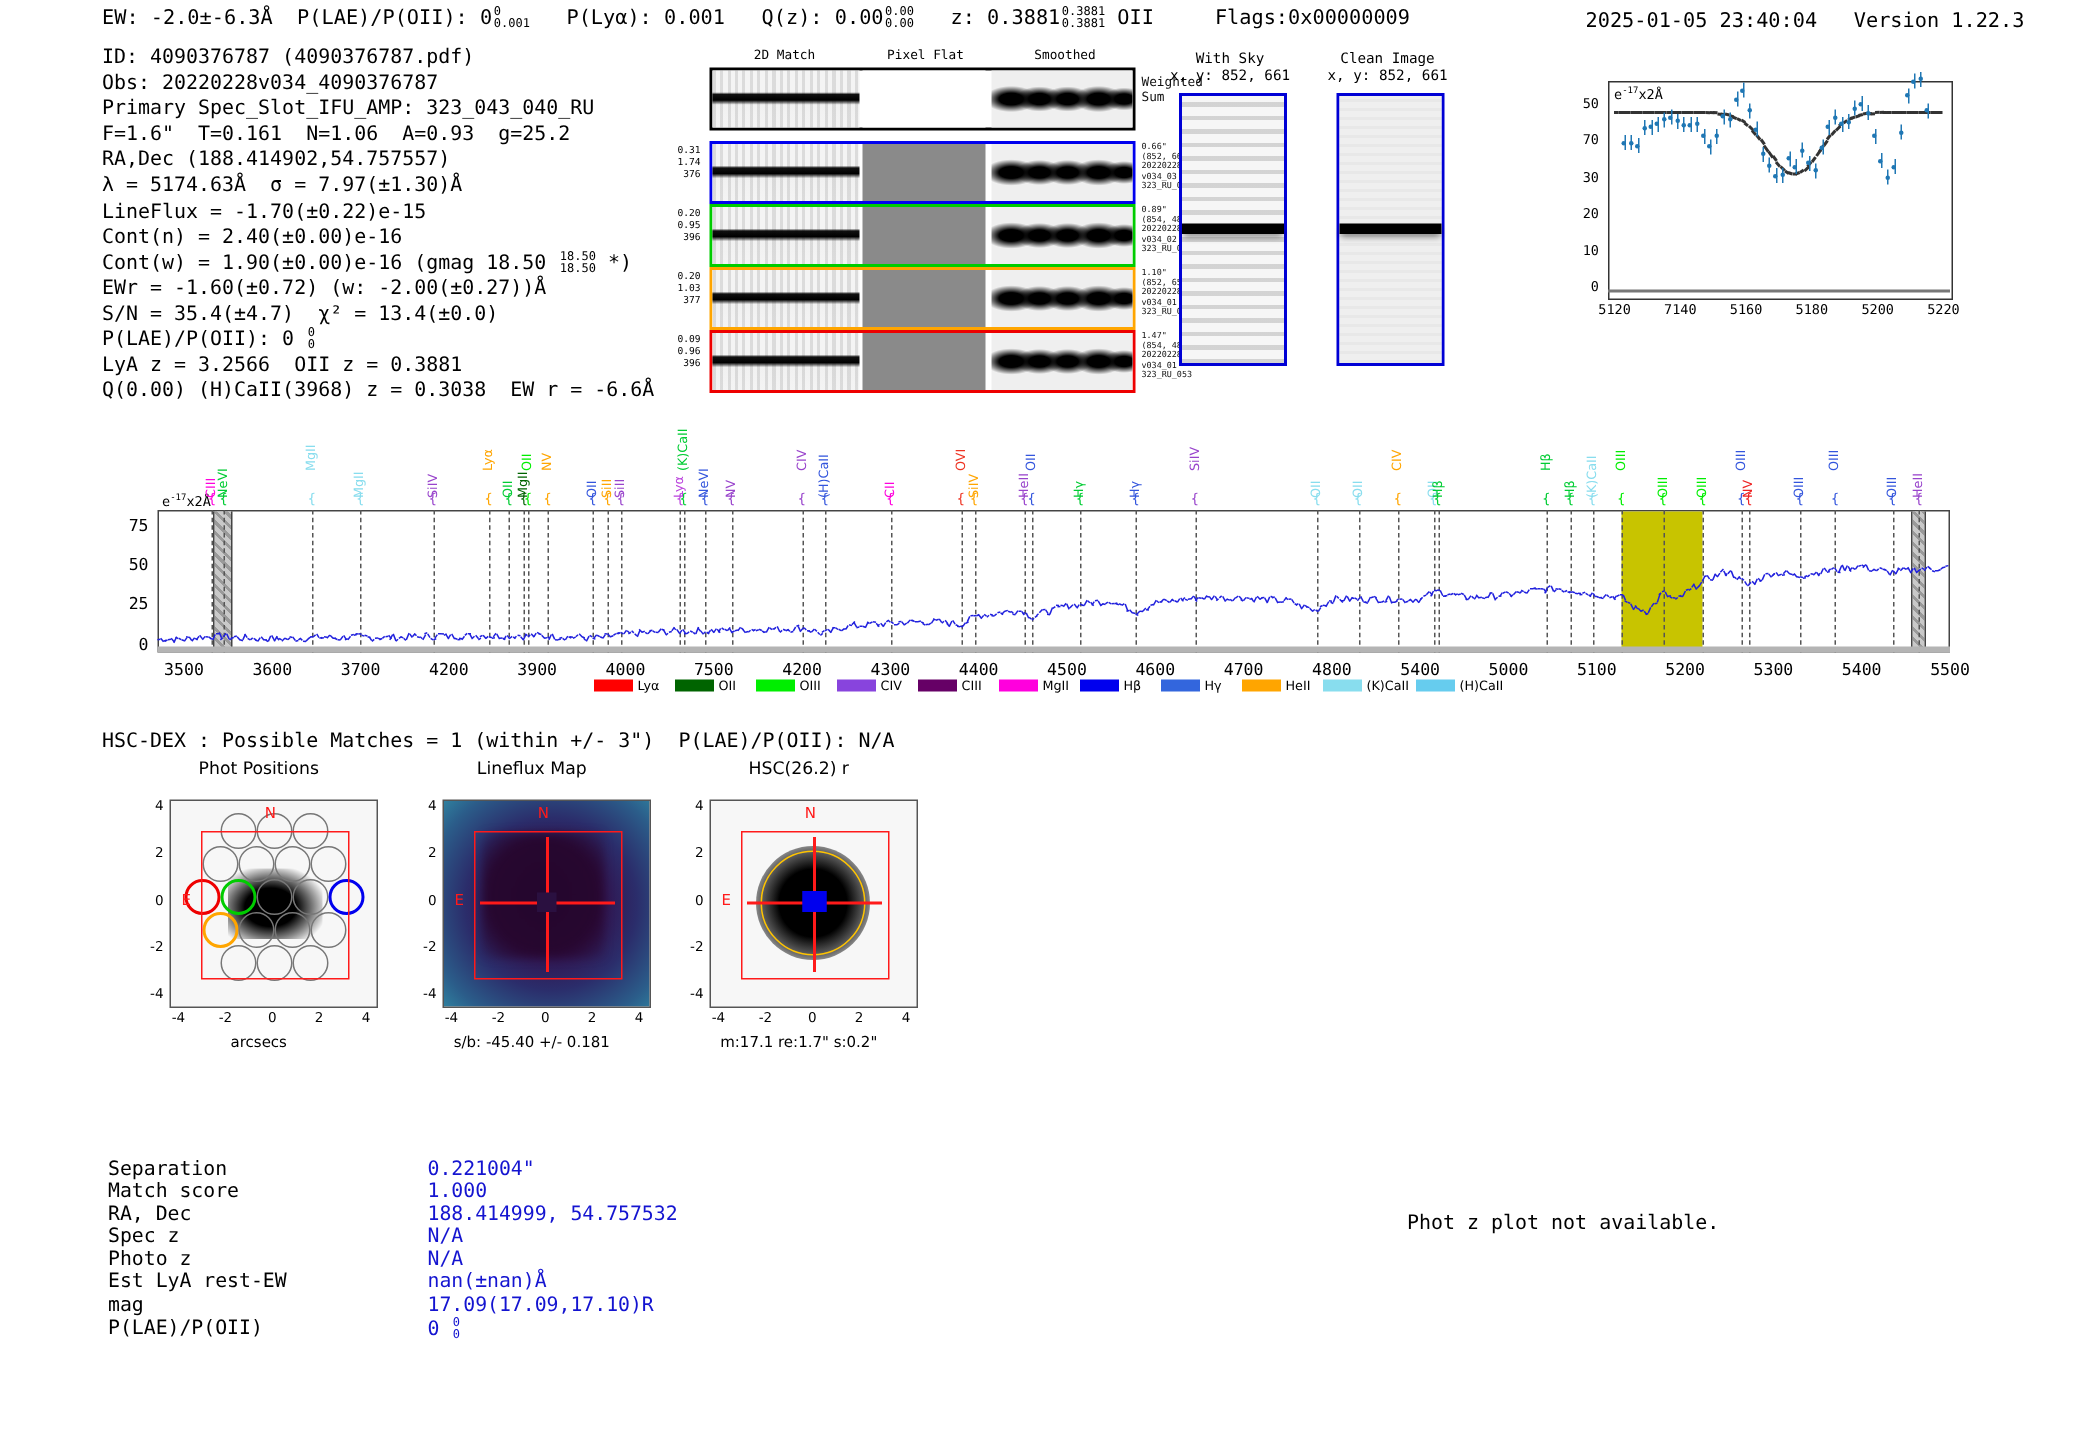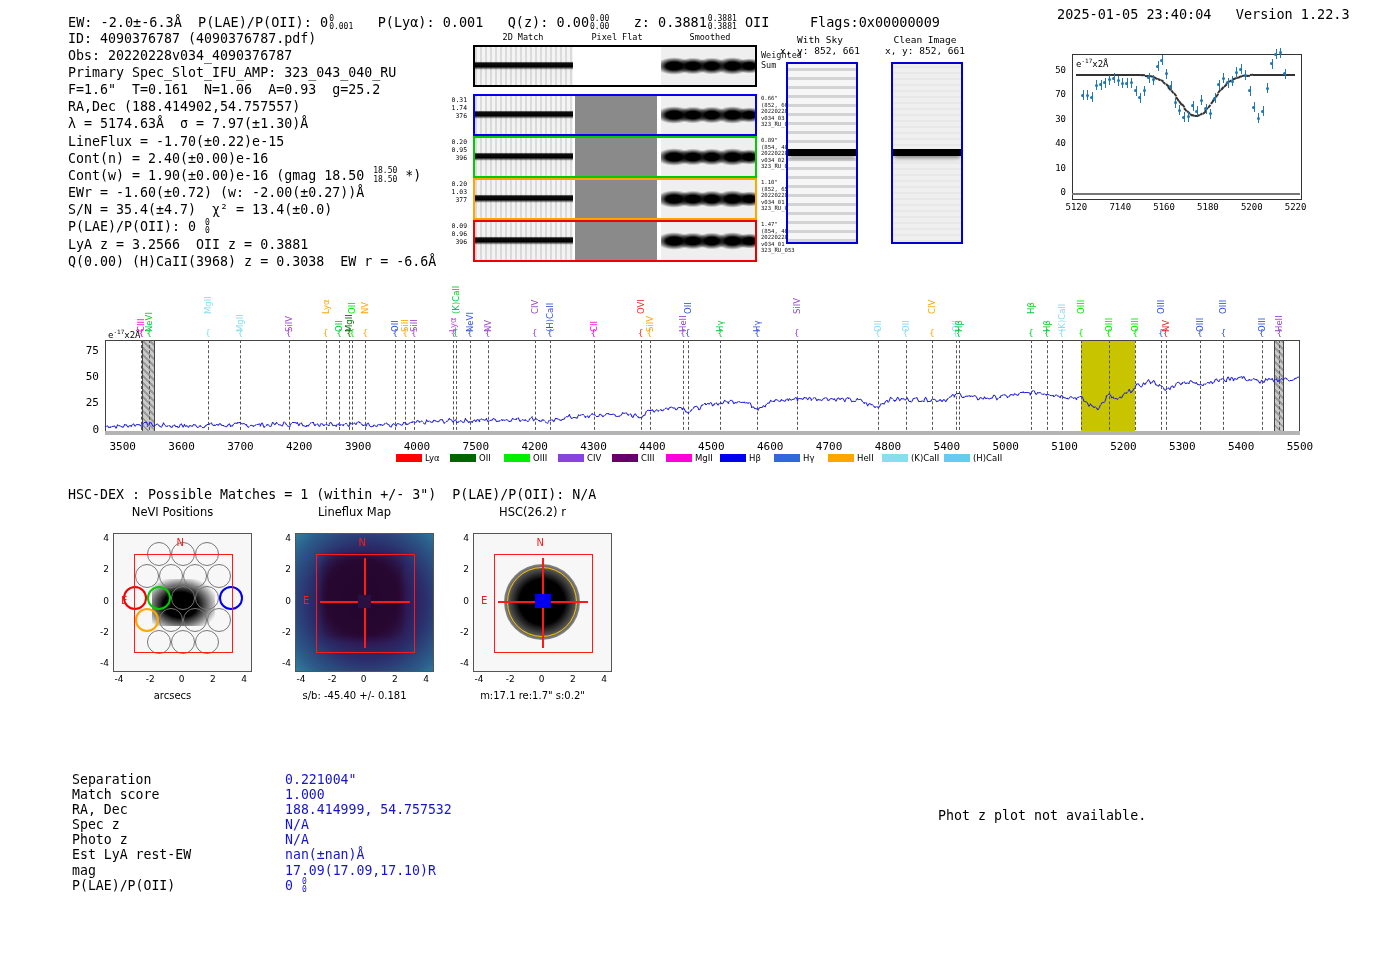--- a/index.html
+++ b/index.html
@@ -2,21 +2,21 @@
 <html><head>
 <meta charset="utf-8">
 <style>
   html,body{margin:0;padding:0;background:#fff;}
   body{width:1400px;height:953px;position:relative;
        font-family:"DejaVu Sans Mono","Liberation Mono",monospace;
        color:#000;overflow:hidden;}
   .abs{position:absolute;}
   .mono{font-family:"DejaVu Sans Mono","Liberation Mono",monospace;}
   
-  #hdr-line{top:14px;left:68px;font-size:13.5px;white-space:nowrap;letter-spacing:0px;}
+  #hdr-line{top:4px;left:68px;font-size:13.5px;white-space:nowrap;letter-spacing:0px;}
   #hdr-stamp{top:6px;left:1057px;font-size:13.5px;white-space:nowrap;}
   .stack{display:inline-block;vertical-align:middle;line-height:1.05;font-size:8px;
          text-align:left;margin-left:1px;}
   
   #info{top:30px;left:68px;font-size:13.3px;line-height:17.1px;white-space:pre;}
   
   #spec2d{top:32px;left:455px;width:350px;height:228px;}
   .colhead{position:absolute;font-size:8.5px;text-align:center;}
   .imcell{position:absolute;top:0;height:100%;}
   .flatgray{background:#8a8a8a;}
@@ -187,21 +187,21 @@
         <div style="position: absolute; left: 0px; right: 0px; top: 48%; height: 7px; background: rgb(0, 0, 0); box-shadow: rgba(0, 0, 0, 0.45) 0px 3px 4px -1px;"></div>
       </div>
     </div>
   </div>
 
 <div class="abs" id="fitplot">
     <div class="axbox" style="left: 34px; top: 6px; width: 228px; height: 144px;"></div>
     <div style="position: absolute; left: 38px; top: 9px; font-size: 9px;">e<sup style="font-size:6px">-17</sup>x2Å</div>
     <div class="tickl" style="left: 0px; width: 28px; top: 139.119px;">0</div>
     <div class="tickl" style="left: 0px; width: 28px; top: 114.712px;">10</div>
-    <div class="tickl" style="left: 0px; width: 28px; top: 90.3051px;">40</div>
+    <div class="tickl" style="left: 0px; width: 28px; top: 90.3051px;">20</div>
     <div class="tickl" style="left: 0px; width: 28px; top: 65.8983px;">30</div>
     <div class="tickl" style="left: 0px; width: 28px; top: 41.4915px;">70</div>
     <div class="tickl" style="left: 0px; width: 28px; top: 17.0847px;">50</div>
     <div class="tickb" style="left: 16.3846px; width: 44px; top: 154px;">5120</div>
     <div class="tickb" style="left: 60.2308px; width: 44px; top: 154px;">7140</div>
     <div class="tickb" style="left: 104.077px; width: 44px; top: 154px;">5160</div>
     <div class="tickb" style="left: 147.923px; width: 44px; top: 154px;">5180</div>
     <div class="tickb" style="left: 191.769px; width: 44px; top: 154px;">5200</div>
     <div class="tickb" style="left: 235.615px; width: 44px; top: 154px;">5220</div>
     <div style="position: absolute; left: 34px; width: 228px; top: 145.119px; height: 2px; background: rgb(119, 119, 119);"></div>
@@ -1214,21 +1214,21 @@
     <div class="lgitem" style="left: 324px; top: 0px;"><span class="sw" style="background:#0000ee"></span><span>Hβ</span></div>
     <div class="lgitem" style="left: 378px; top: 0px;"><span class="sw" style="background:#3366dd"></span><span>Hγ</span></div>
     <div class="lgitem" style="left: 432px; top: 0px;"><span class="sw" style="background:#ffa500"></span><span>HeII</span></div>
     <div class="lgitem" style="left: 486px; top: 0px;"><span class="sw" style="background:#88ddee"></span><span>(K)CaII</span></div>
     <div class="lgitem" style="left: 548px; top: 0px;"><span class="sw" style="background:#66ccee"></span><span>(H)CaII</span></div>
   </div>
 
 <div class="abs mono" id="hscline">HSC-DEX : Possible Matches = 1 (within +/- 3")  P(LAE)/P(OII): N/A</div>
 <div class="abs" id="imgpanels" style="top:505px;left:55px;width:580px;height:210px;">
     <div style="position: absolute; left: 30px; top: 0px; width: 175px; height: 205px;">
-      <div class="panel-title" style="left: 0px; top: 0px; width: 175px;">NeVI Positions</div>
+      <div class="panel-title" style="left: 0px; top: 0px; width: 175px;">Phot Positions</div>
       <div class="imgaxes" style="left: 28px; top: 28px; width: 137px; height: 137px; background: linear-gradient(rgb(247, 247, 247), rgb(247, 247, 247));">
         <div style="position: absolute; left: 28%; top: 33%; width: 46%; height: 34%; background: radial-gradient(at 45% 55%, rgb(0, 0, 0) 0%, rgb(0, 0, 0) 35%, rgba(0, 0, 0, 0.55) 55%, rgba(0, 0, 0, 0) 78%);"></div>
         <div class="circ" style="left: 32.5px; top: 8px; width: 24px; height: 24px; border: 1px solid rgb(119, 119, 119); box-sizing: border-box;"></div>
         <div class="circ" style="left: 56.5px; top: 8px; width: 24px; height: 24px; border: 1px solid rgb(119, 119, 119); box-sizing: border-box;"></div>
         <div class="circ" style="left: 80.5px; top: 8px; width: 24px; height: 24px; border: 1px solid rgb(119, 119, 119); box-sizing: border-box;"></div>
         <div class="circ" style="left: 20.5px; top: 30px; width: 24px; height: 24px; border: 1px solid rgb(119, 119, 119); box-sizing: border-box;"></div>
         <div class="circ" style="left: 44.5px; top: 30px; width: 24px; height: 24px; border: 1px solid rgb(119, 119, 119); box-sizing: border-box;"></div>
         <div class="circ" style="left: 68.5px; top: 30px; width: 24px; height: 24px; border: 1px solid rgb(119, 119, 119); box-sizing: border-box;"></div>
         <div class="circ" style="left: 92.5px; top: 30px; width: 24px; height: 24px; border: 1px solid rgb(119, 119, 119); box-sizing: border-box;"></div>
         <div class="circ" style="left: 8.5px; top: 52px; width: 24px; height: 24px; border: 2px solid rgb(238, 0, 0); box-sizing: border-box;"></div>

